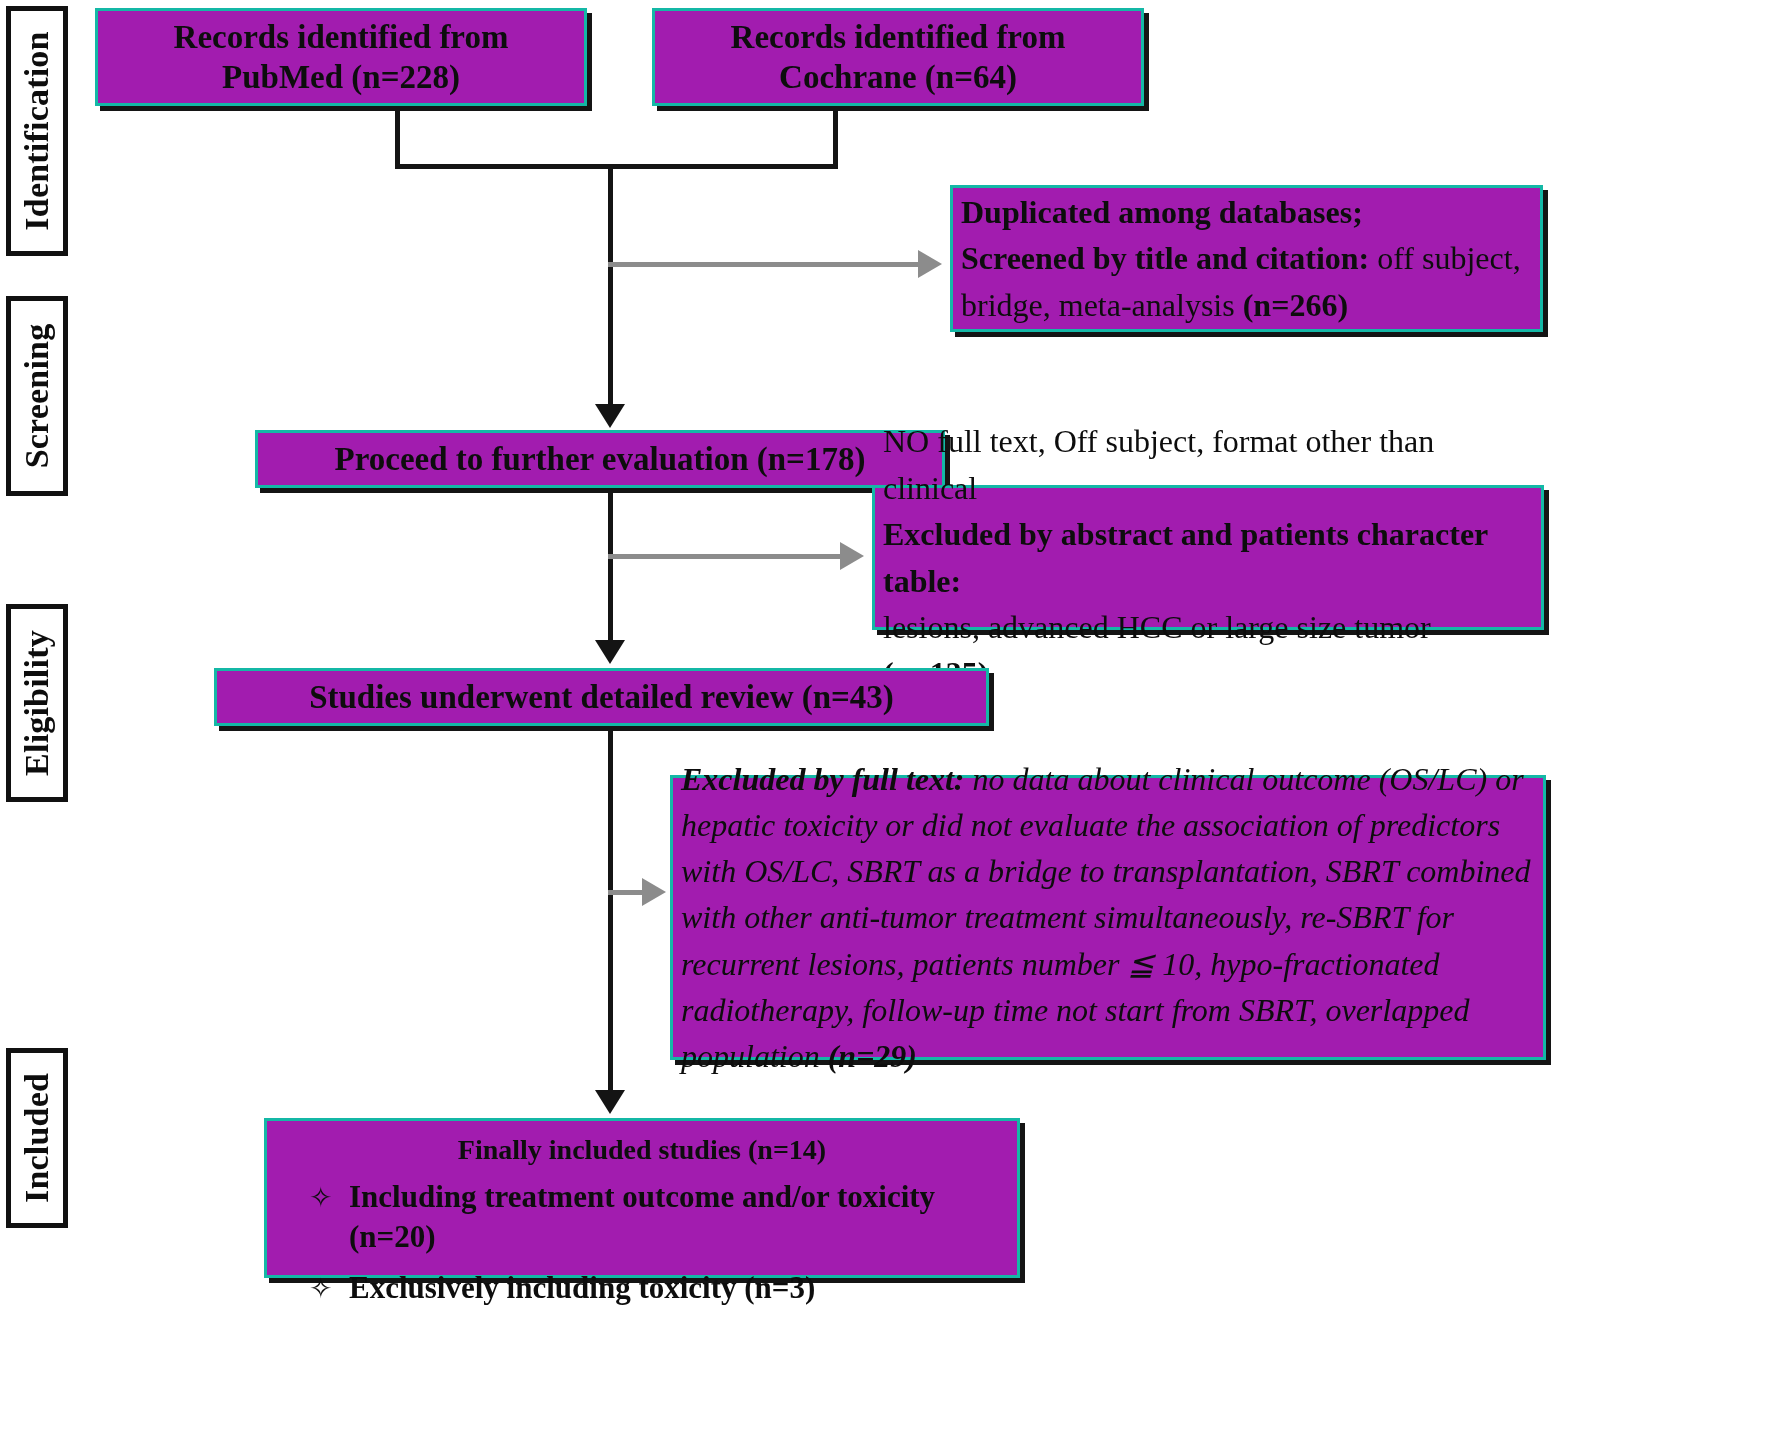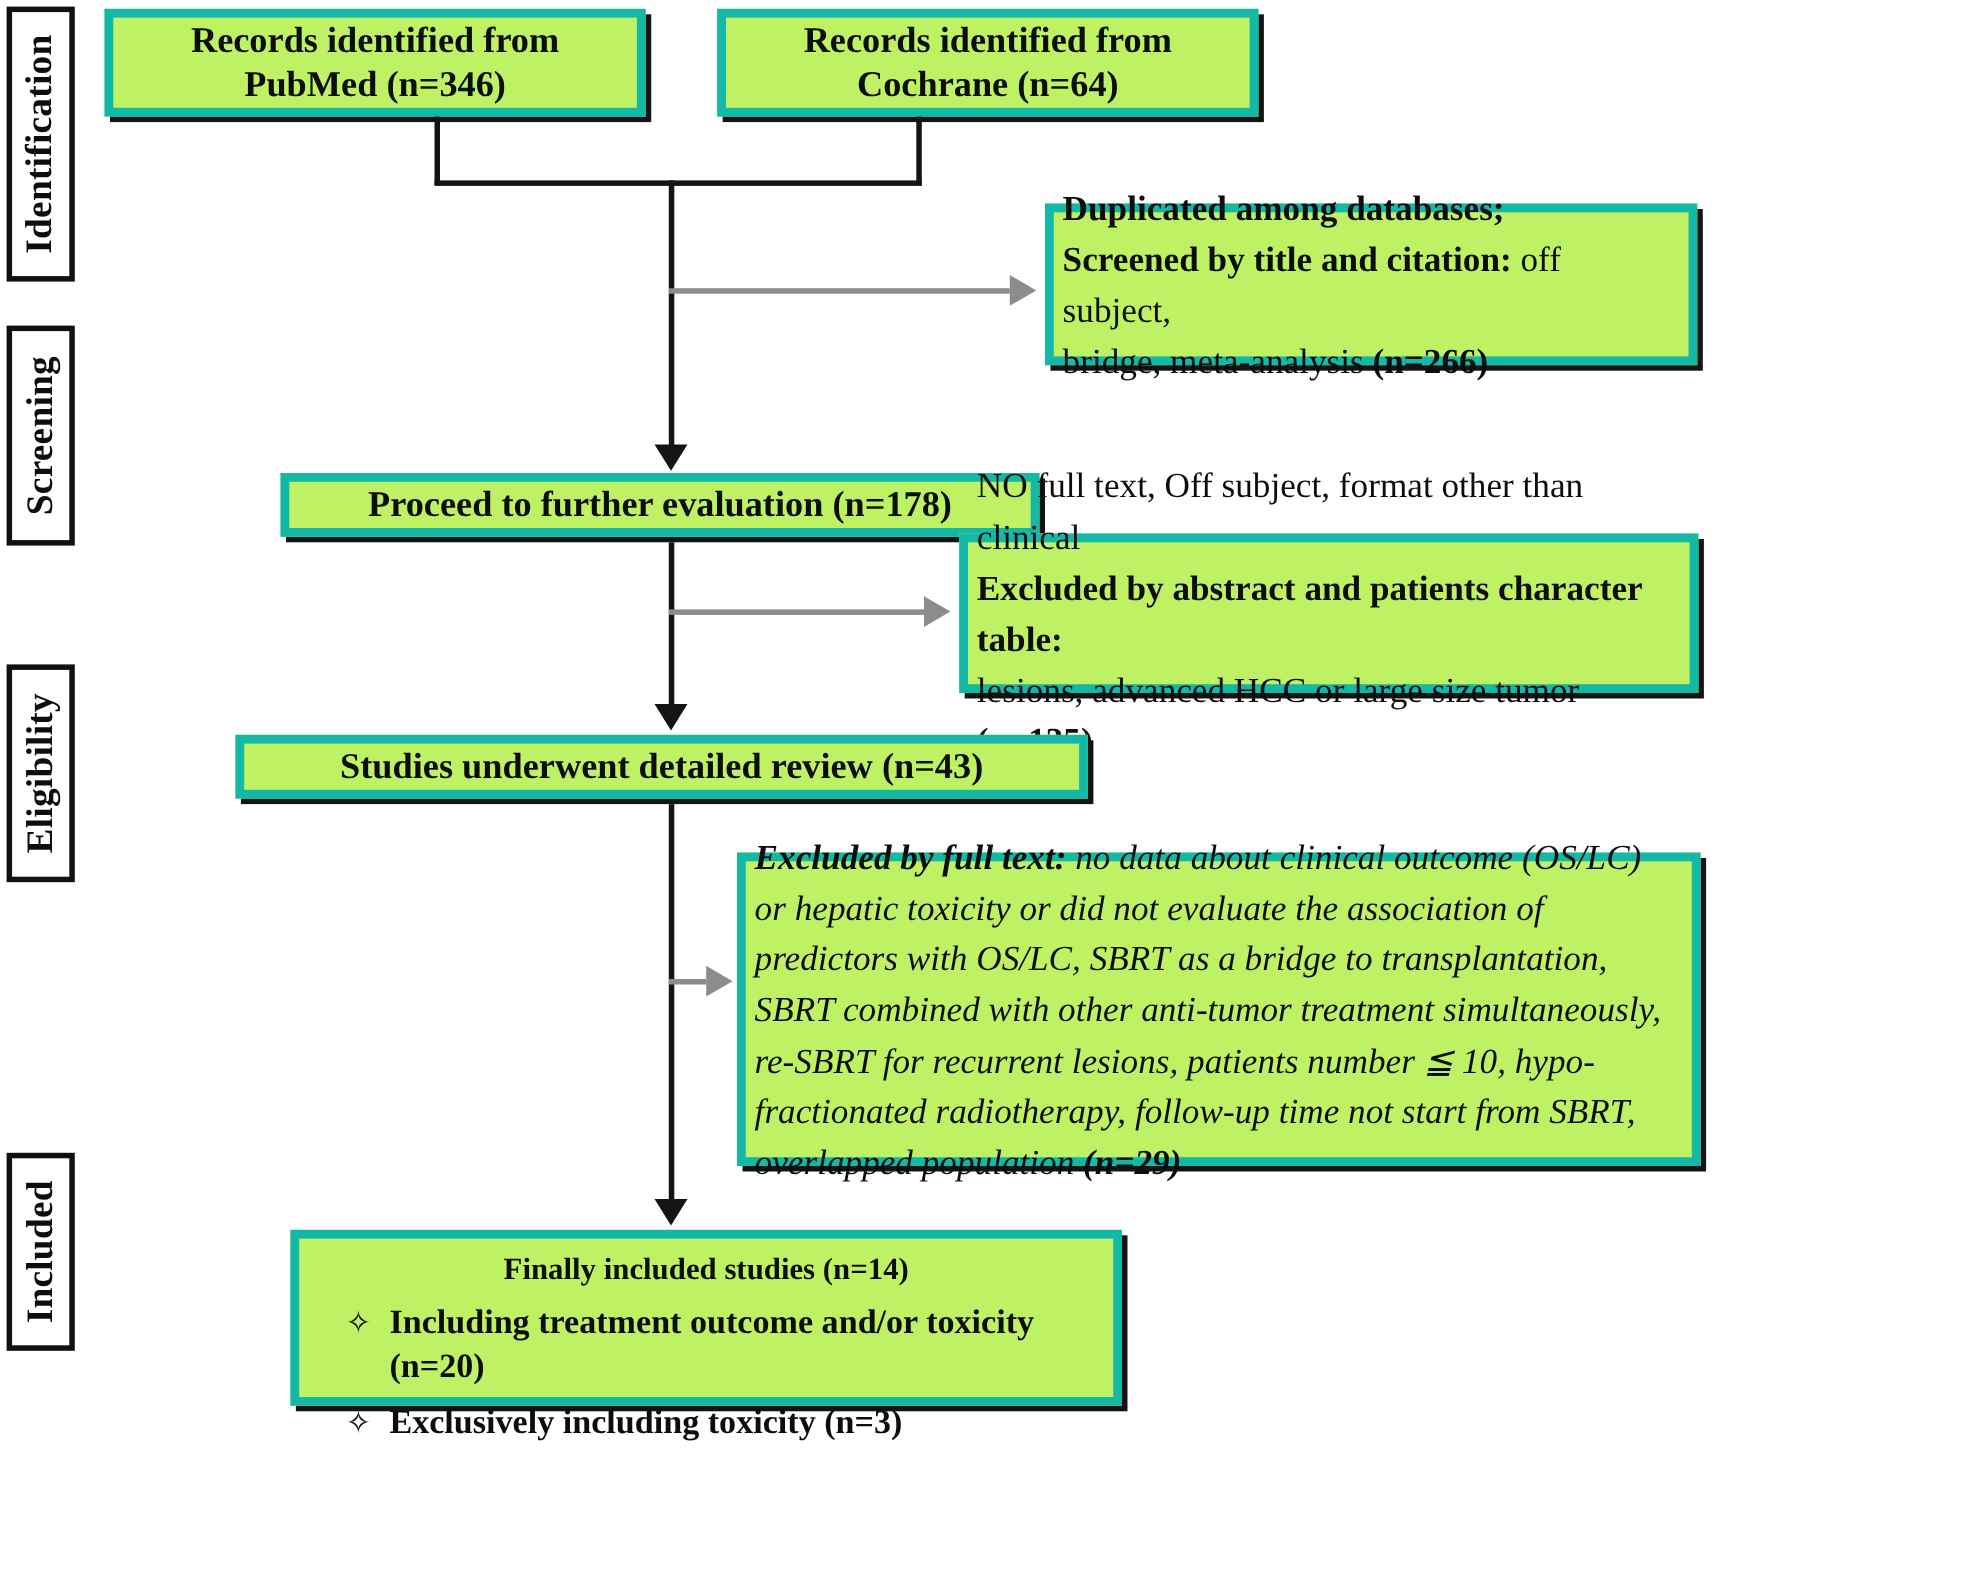--- a/index.html
+++ b/index.html
@@ -31,22 +31,22 @@
     white-space: nowrap;
     font-weight: bold;
     font-size: 34px;
     letter-spacing: 0.2px;
     line-height: 1;
   }
 
   
   .box {
     position: absolute;
-    border: 8px solid #14b8a6;
-    background: #bef264;
+    border: 3px solid #14b8a6;
+    background: #a21caf;
     box-sizing: border-box;
   }
   .box.shadowed {
     box-shadow: 5px 5px 0 0 #141414;
   }
   .box-center {
     display: flex;
     flex-direction: column;
     align-items: center;
     justify-content: center;
@@ -136,21 +136,21 @@
 <div class="stage-label" style="left:6px; top:604px; width:62px; height:198px;">
   <span class="stage-text">Eligibility</span>
 </div>
 
 <div class="stage-label" style="left:6px; top:1048px; width:62px; height:180px;">
   <span class="stage-text">Included</span>
 </div>
 
 <div class="box box-center shadowed" style="left:95px; top:8px; width:492px; height:98px;">
   <div class="bold-line">Records identified from</div>
-  <div class="bold-line">PubMed (n=346)</div>
+  <div class="bold-line">PubMed (n=228)</div>
 </div>
 
 <div class="box box-center shadowed" style="left:652px; top:8px; width:492px; height:98px;">
   <div class="bold-line">Records identified from</div>
   <div class="bold-line">Cochrane (n=64)</div>
 </div>
 
 <div class="v-line" style="left:395px; top:106px; height:62px;"></div>
 <div class="v-line" style="left:833px; top:106px; height:62px;"></div>
 <div class="h-line" style="left:395px; top:164px; width:443px;"></div>

